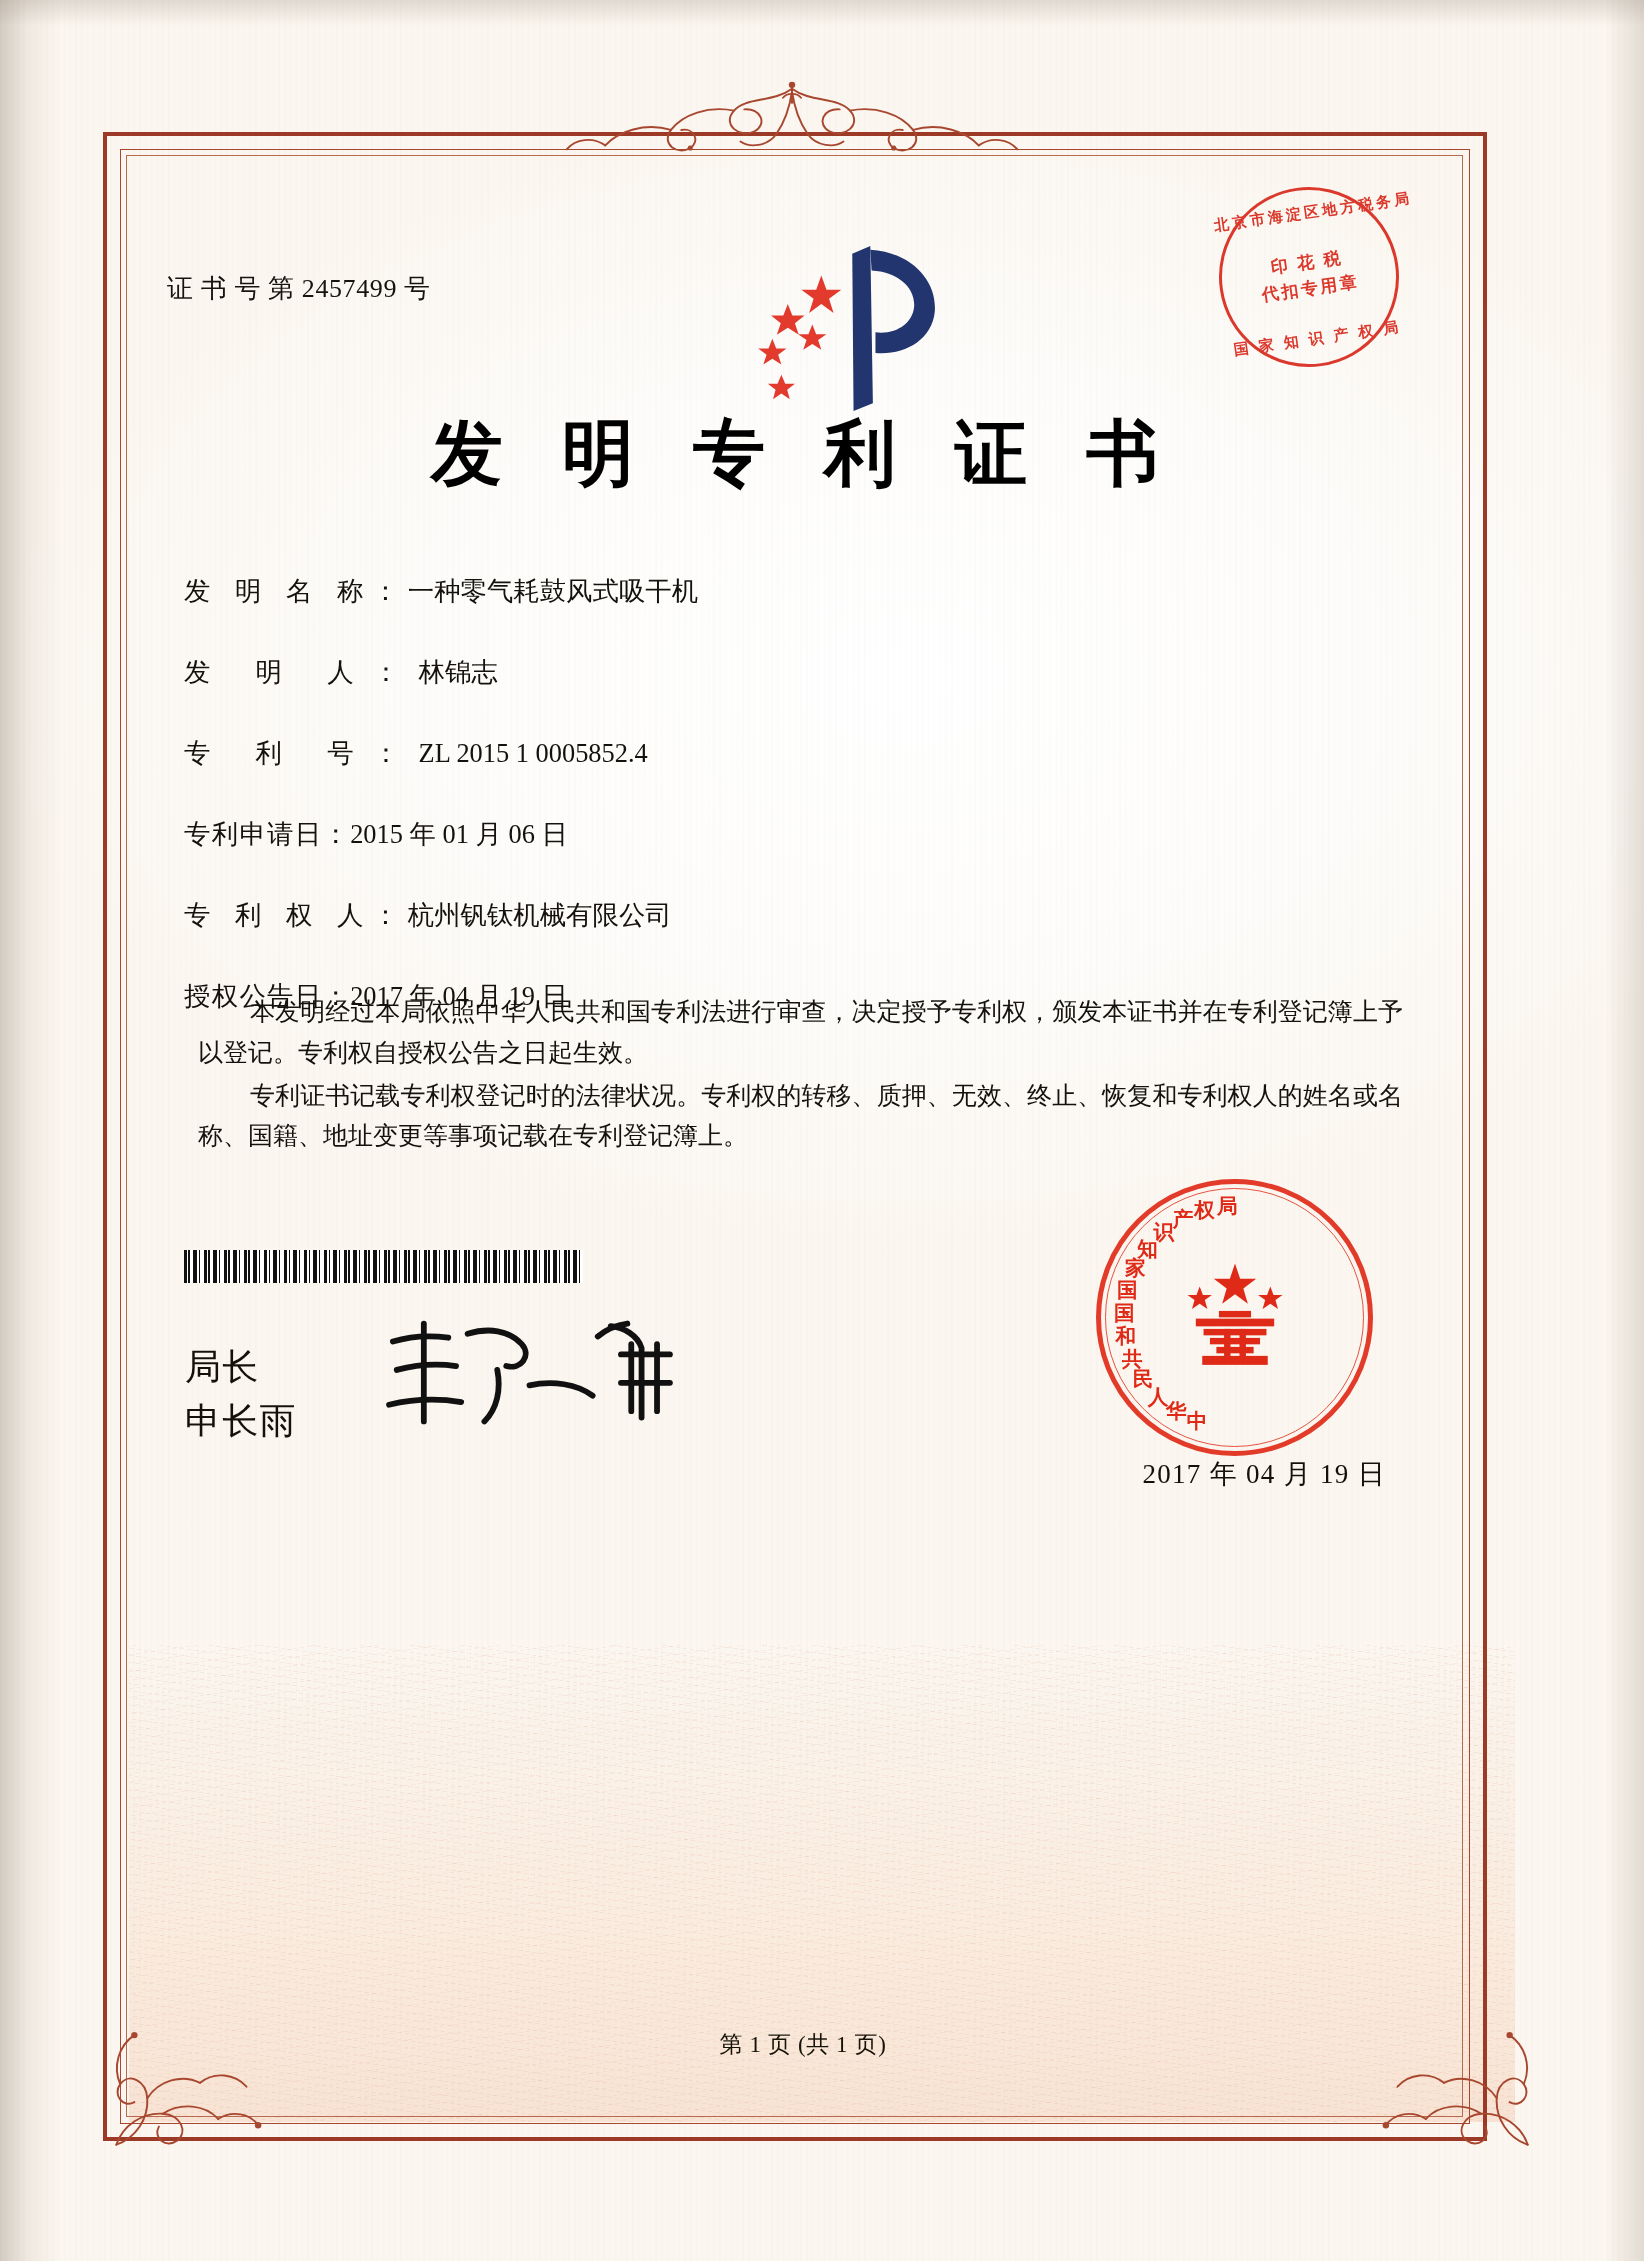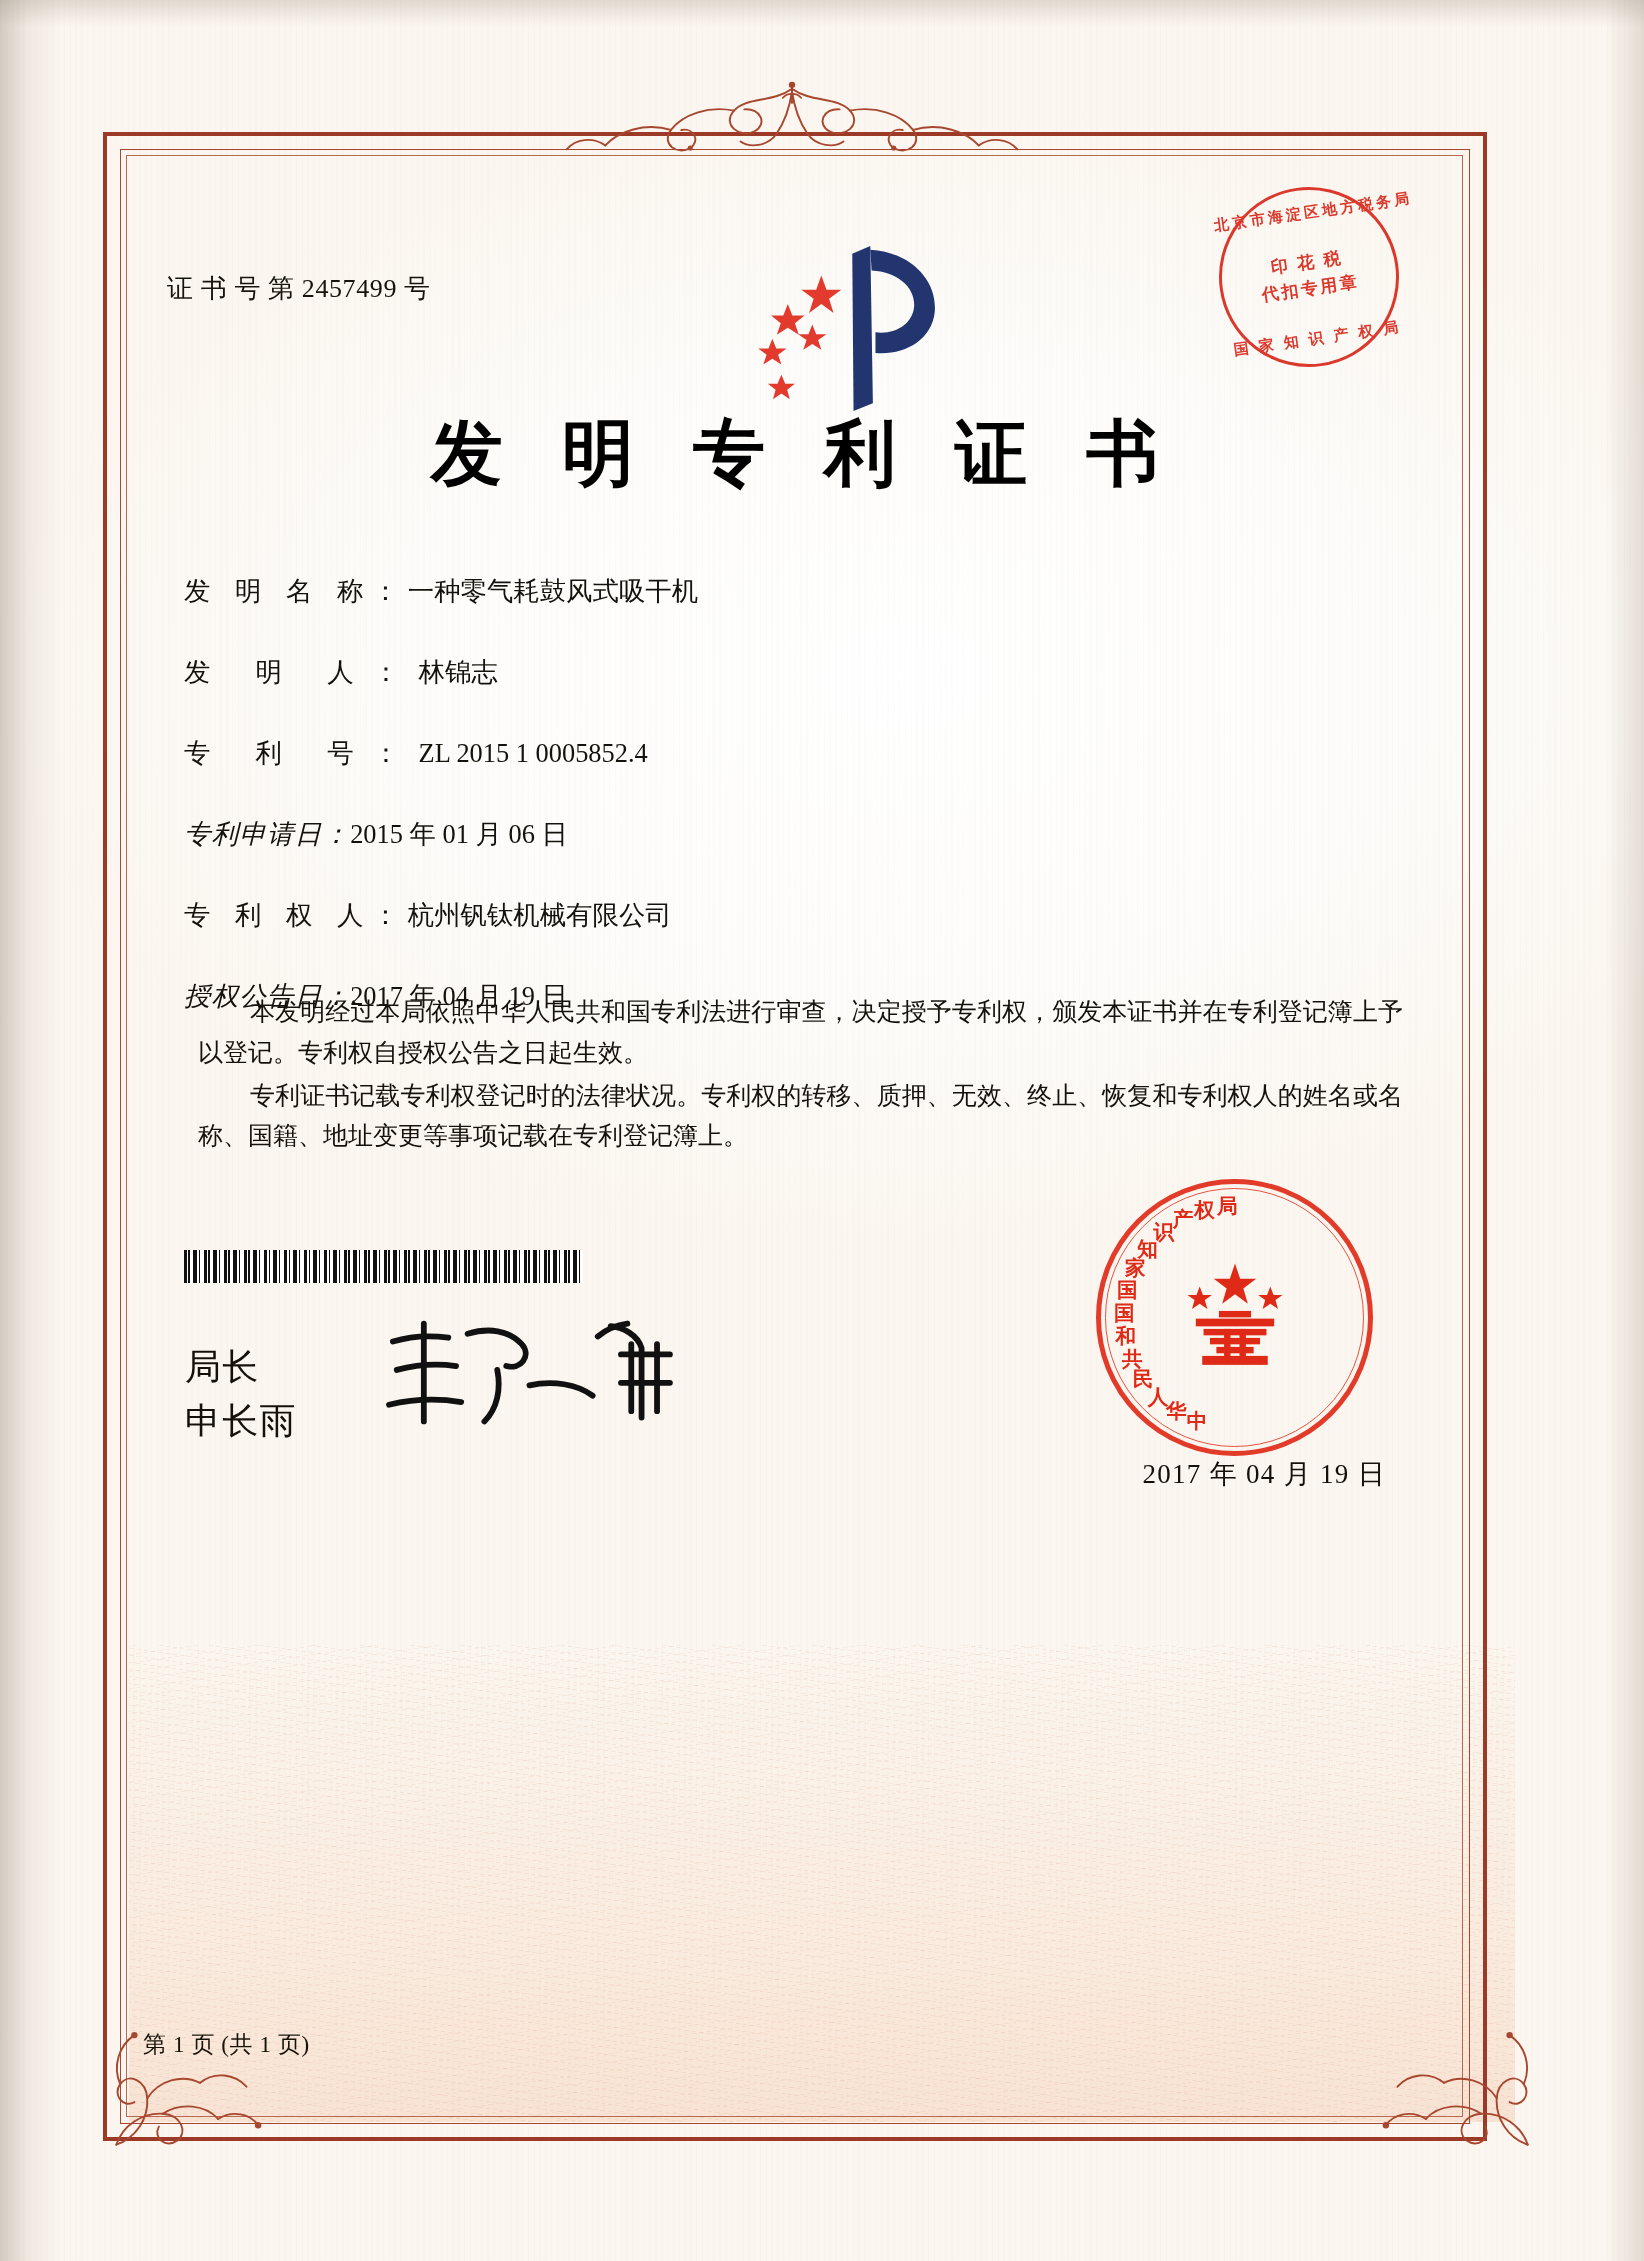--- a/index.html
+++ b/index.html
@@ -174,21 +174,21 @@
     width: 1224px;
   }
   .field {
     font-size: 26.4px;
     color: #15120d;
     margin-bottom: 46px;
     white-space: nowrap;
   }
   .field .lbl-wide { letter-spacing: 9px; }
   .field .lbl-wide3 { letter-spacing: 19.3px; }
-  .field .lbl { letter-spacing: 1.3px; font-style: italic; }
+  .field .lbl { letter-spacing: 1.3px; }
 
   .paras {
     position: absolute;
     left: 72px;
     top: 837px;
     width: 1205px;
     font-size: 25px;
     line-height: 1.62;
     color: #15120d;
     text-align: justify;
@@ -277,20 +277,21 @@
     top: 1301px;
     font-size: 27px;
     letter-spacing: 1.3px;
     color: #151109;
   }
 
   .pagefoot {
     position: absolute;
     left: 17px; right: 0;
     bottom: 57px;
+    text-align: center;
     font-size: 23px;
     color: #171309;
     letter-spacing: 0.6px;
   }
 </style>
 </head>
 <body>
 
 <div class="page">
 

